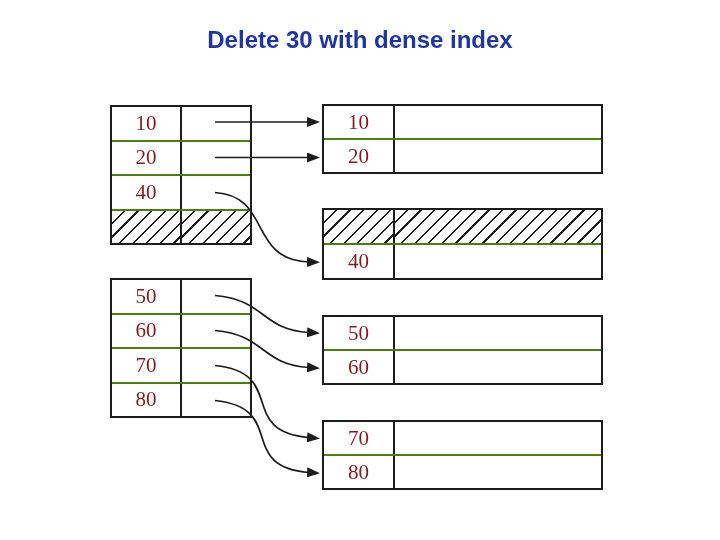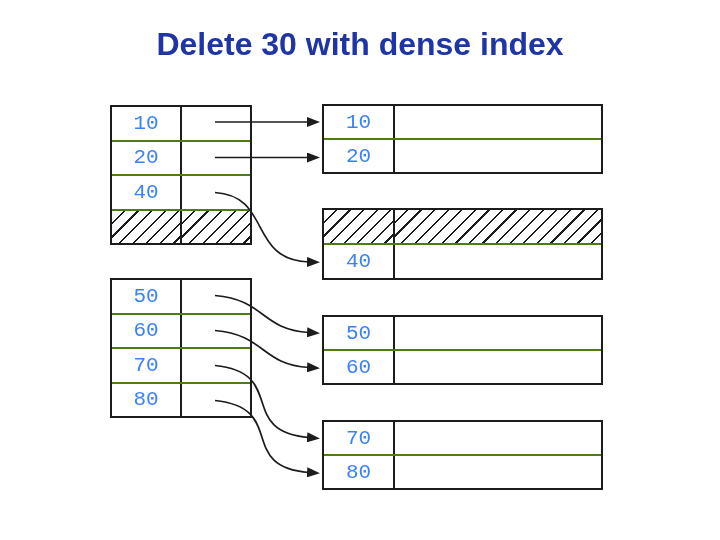--- a/index.html
+++ b/index.html
@@ -4,35 +4,35 @@
 <style>
   html,body { margin:0; padding:0; background:#ffffff; }
   #slide {
     position:relative; width:720px; height:540px;
     background:#ffffff; overflow:hidden;
     font-family:"Liberation Sans", sans-serif;
   }
   #slide-title {
     position:absolute; left:0; right:0; top:26px;
     text-align:center;
-    font-size:32px; font-weight:bold; letter-spacing:0px;
+    font-size:24px; font-weight:bold; letter-spacing:0px;
     color:#1f35a5;
   }
   .tbl {
     position:absolute; box-sizing:border-box;
     background:#ffffff; border:2px solid #1c1c1c;
     display:flex; flex-direction:column;
   }
   .tbl .row { flex:1; display:flex; border-top:2px solid #4d7c0f; }
   .tbl .row:first-child { border-top:none; }
   .cell {
     box-sizing:border-box; display:flex;
     align-items:center; justify-content:center;
-    font-family:Liberation Mono, monospace;
-    font-size:21px; color:#3b82f6;
+    font-family:Liberation Serif, serif;
+    font-size:21px; color:#7f1d1d;
   }
   .keycol { border-right:2px solid #1c1c1c; }
   .idx .keycol { width:70px; }
   .idx .ptrcol { flex:1; }
   .blk .keycol { width:71px; }
   .blk .reccol { flex:1; }
   .hatched {
     background:repeating-linear-gradient(135deg,
       #ffffff 0px, #ffffff 8px, #1c1c1c 8px, #1c1c1c 9.6px);
   }

